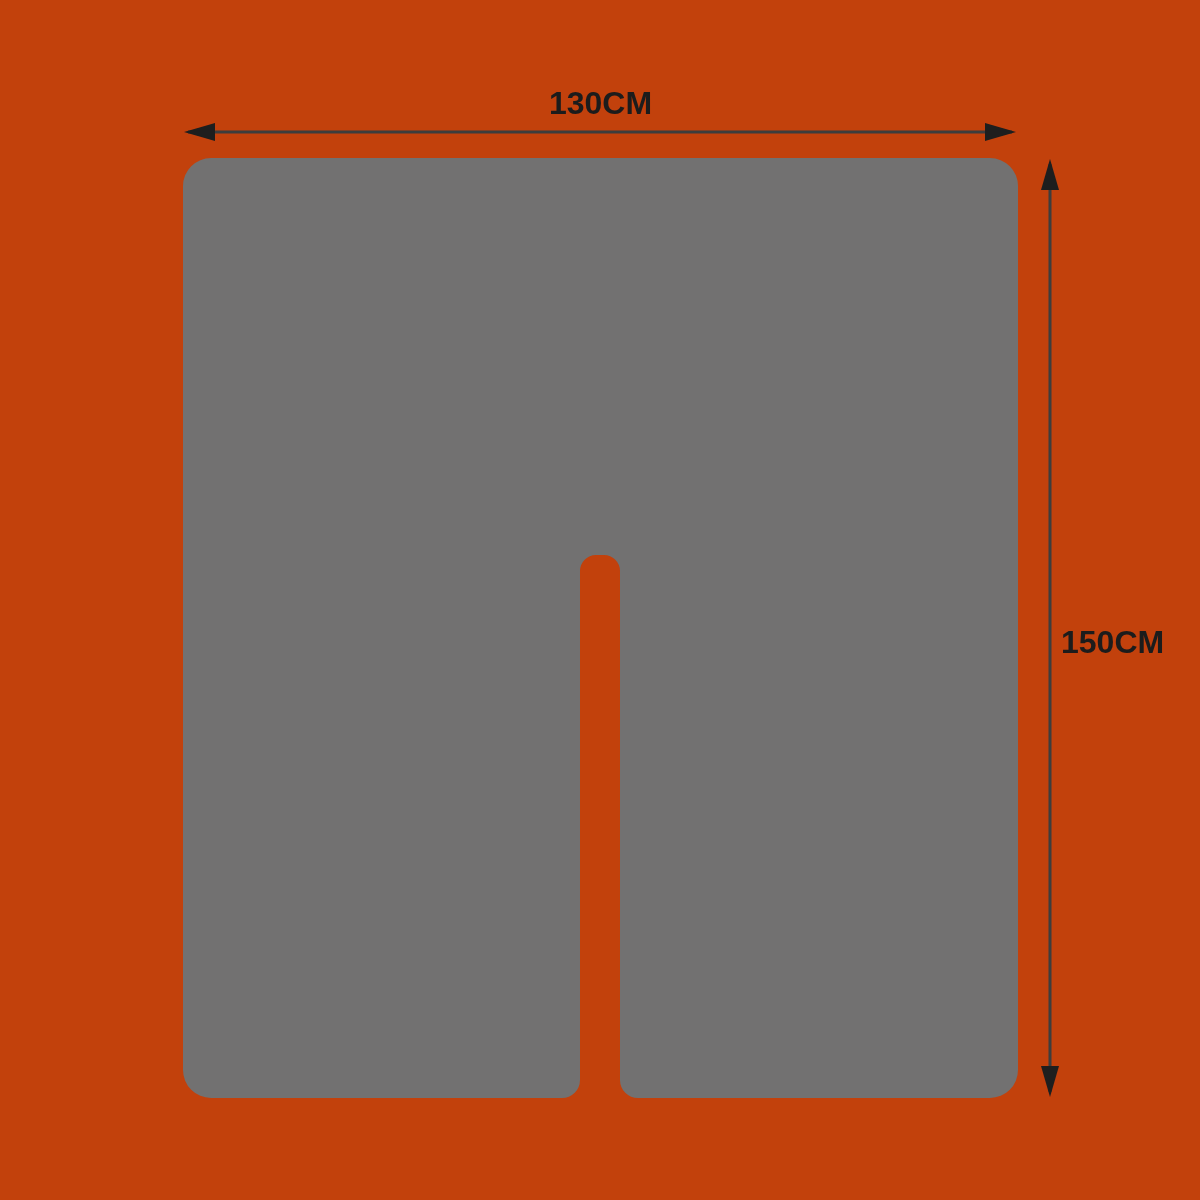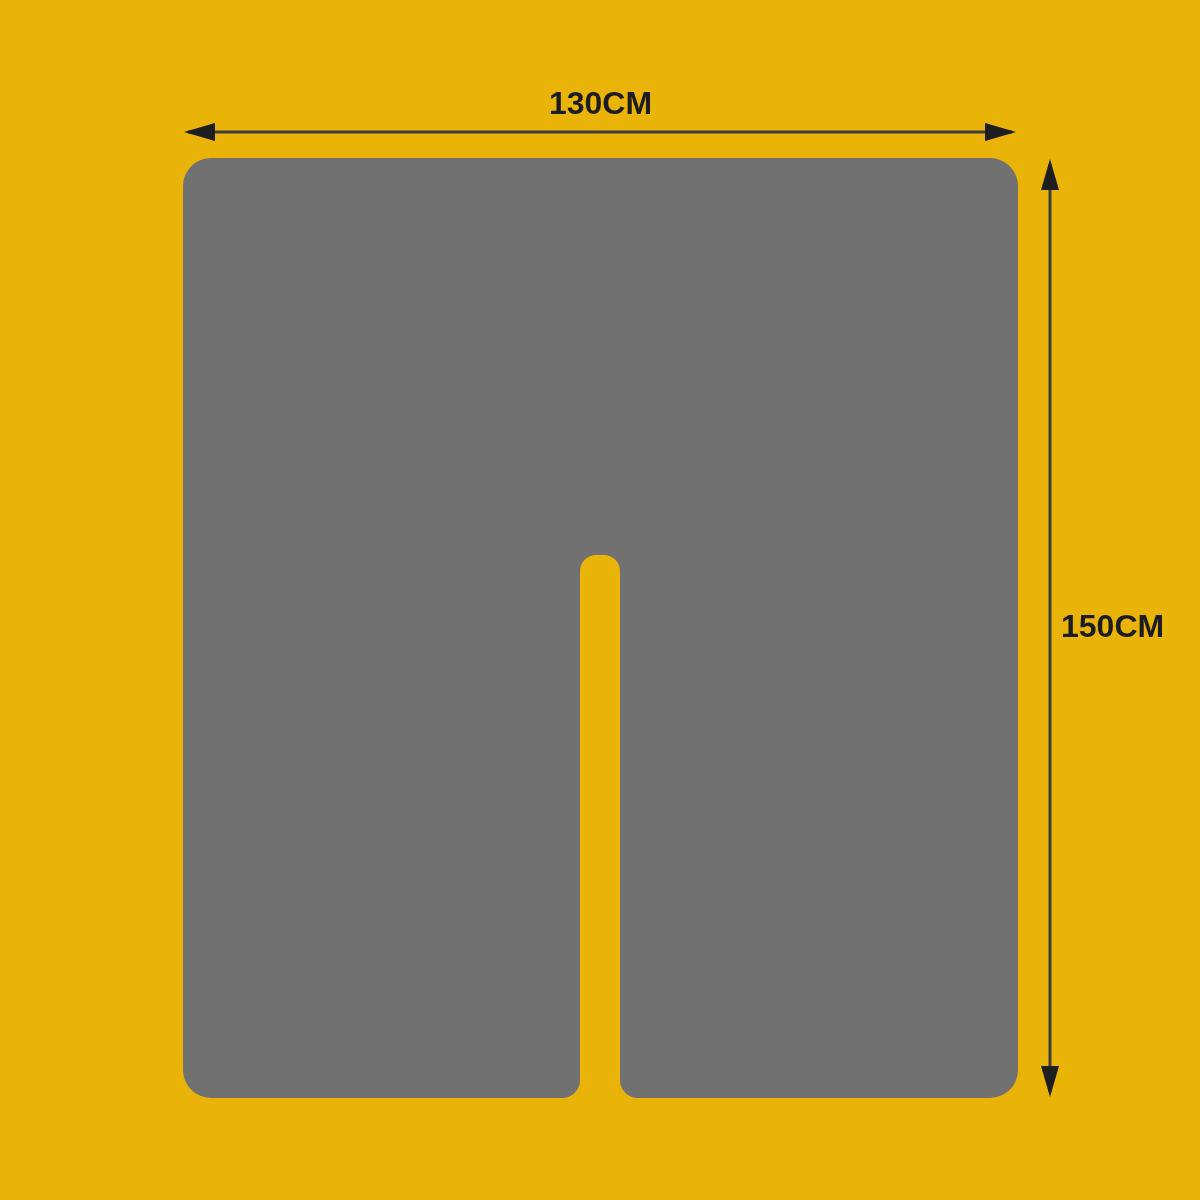--- a/index.html
+++ b/index.html
@@ -4,21 +4,21 @@
 <style>
   html, body {
     margin: 0;
     padding: 0;
     background: #ffffff;
   }
   .stage {
     position: relative;
     width: 1200px;
     height: 1200px;
-    background: #eab308;
+    background: #c2410c;
     overflow: hidden;
     font-family: "Liberation Sans", sans-serif;
   }
   .diagram-svg {
     position: absolute;
     left: 0;
     top: 0;
     width: 1200px;
     height: 1200px;
   }
@@ -32,21 +32,21 @@
     white-space: nowrap;
   }
   .width-label {
     left: 183px;
     top: 87px;
     width: 835px;
     text-align: center;
   }
   .height-label {
     left: 1061px;
-    top: 610px;
+    top: 626px;
     text-align: center;
   }
 </style>
 </head>
 <body>
 
 <div class="stage">
 
   <svg class="diagram-svg" viewBox="0 0 1200 1200" xmlns="http://www.w3.org/2000/svg">
 

